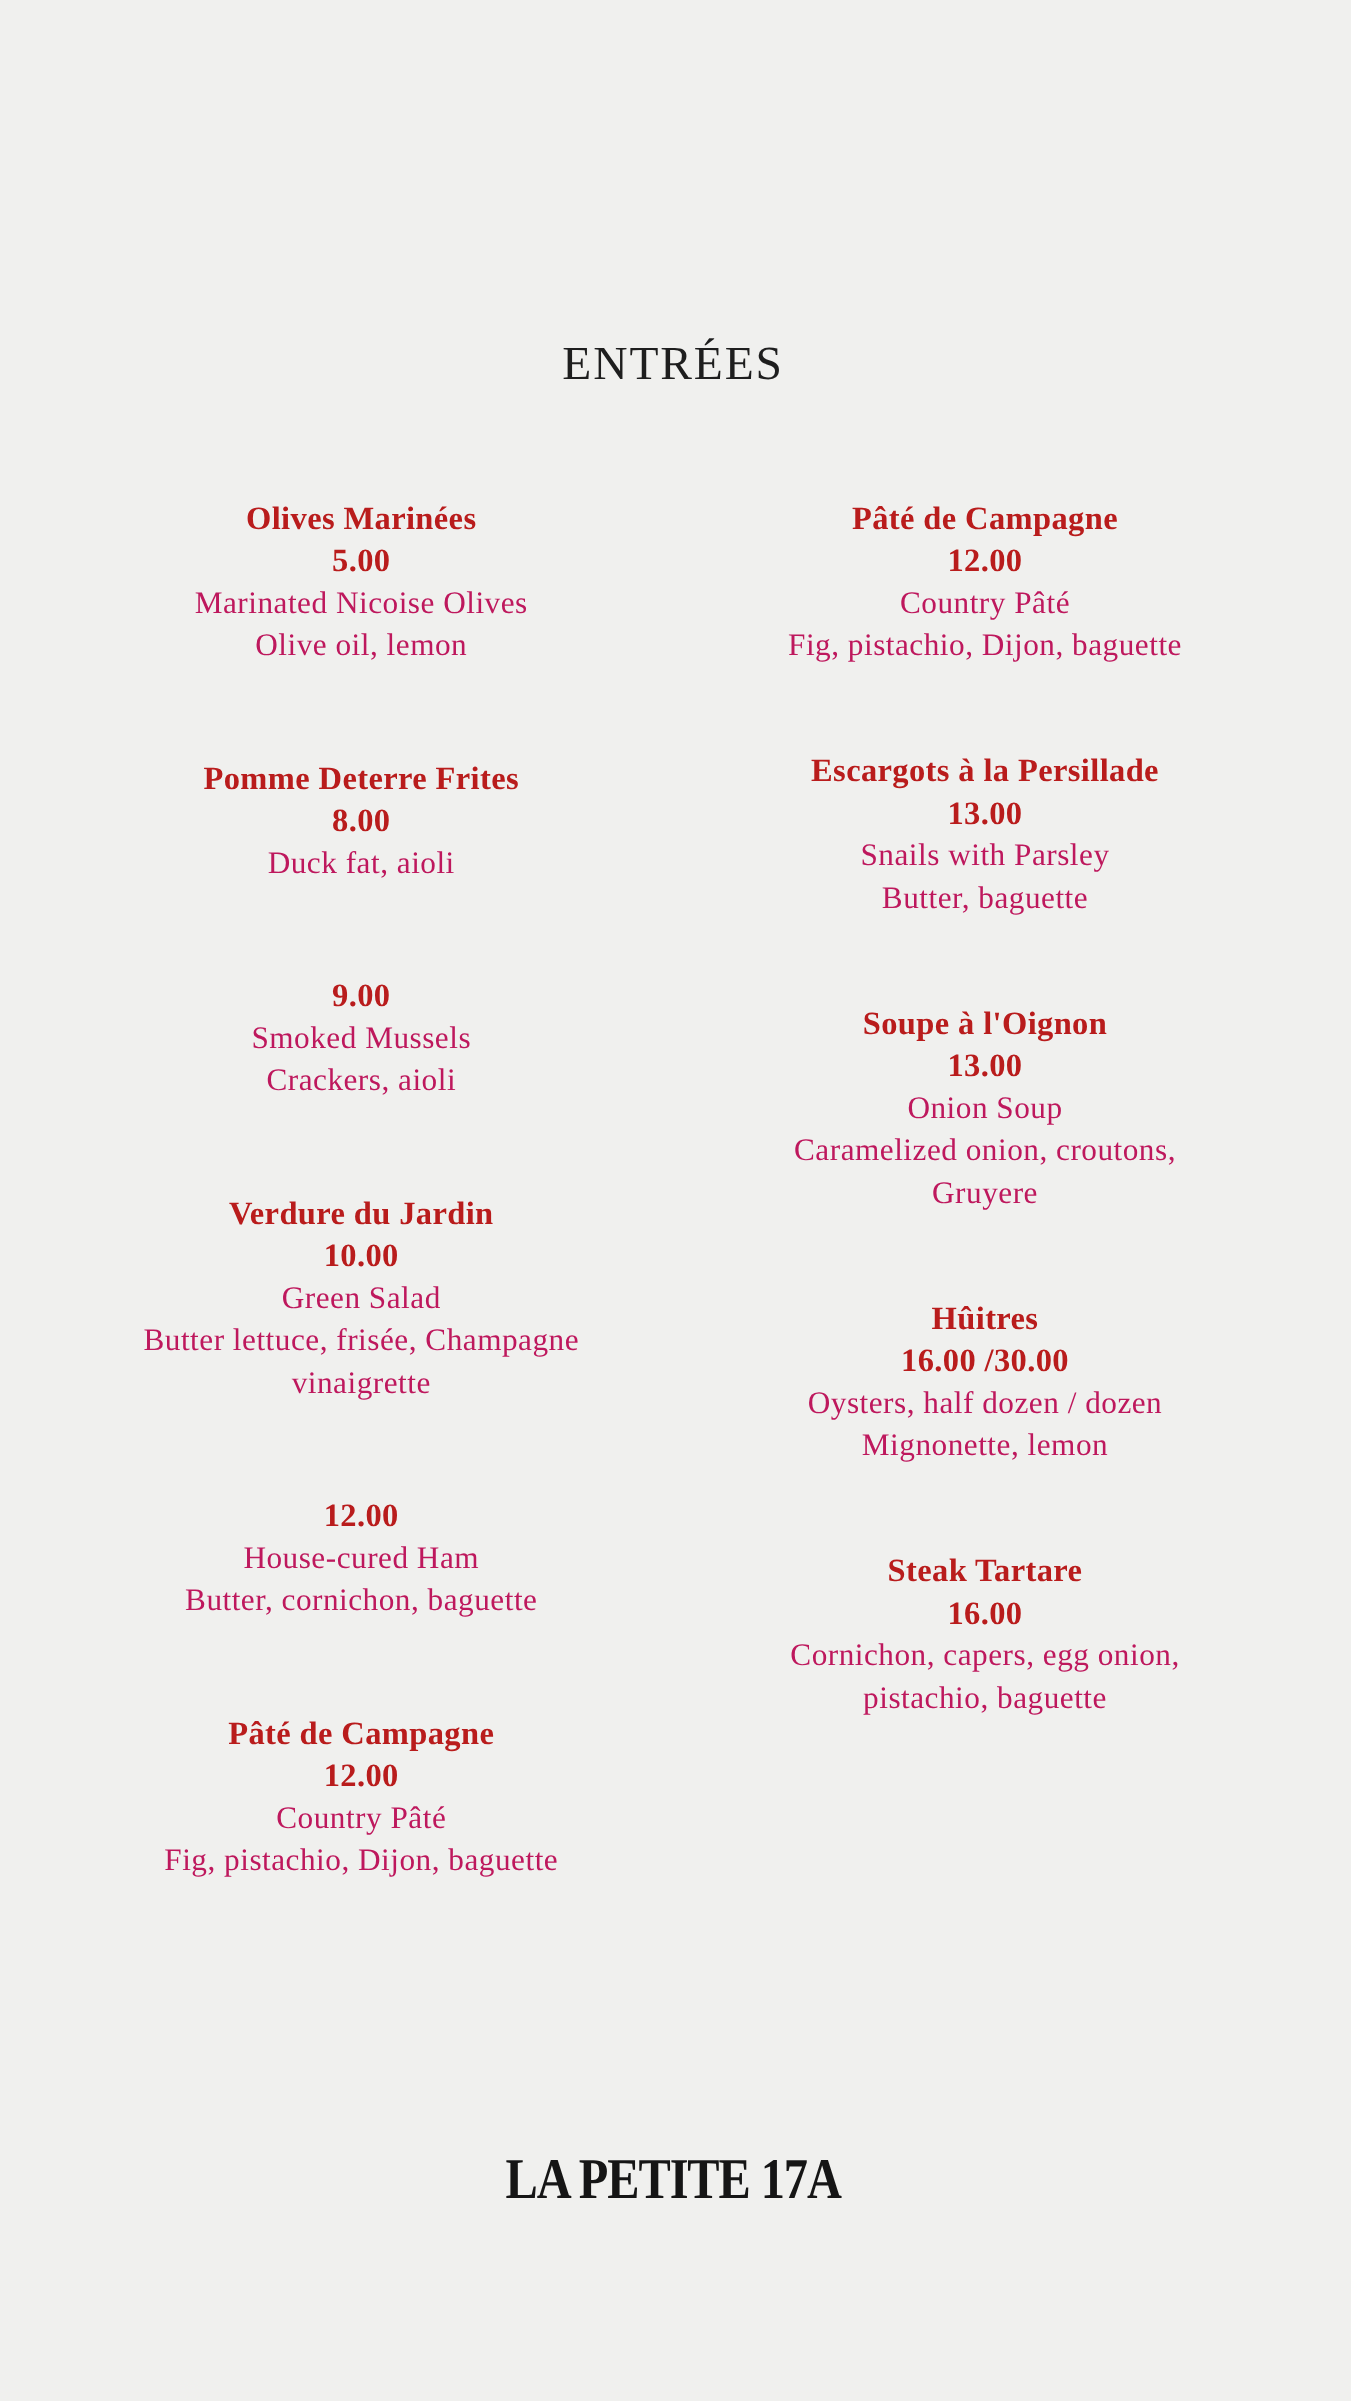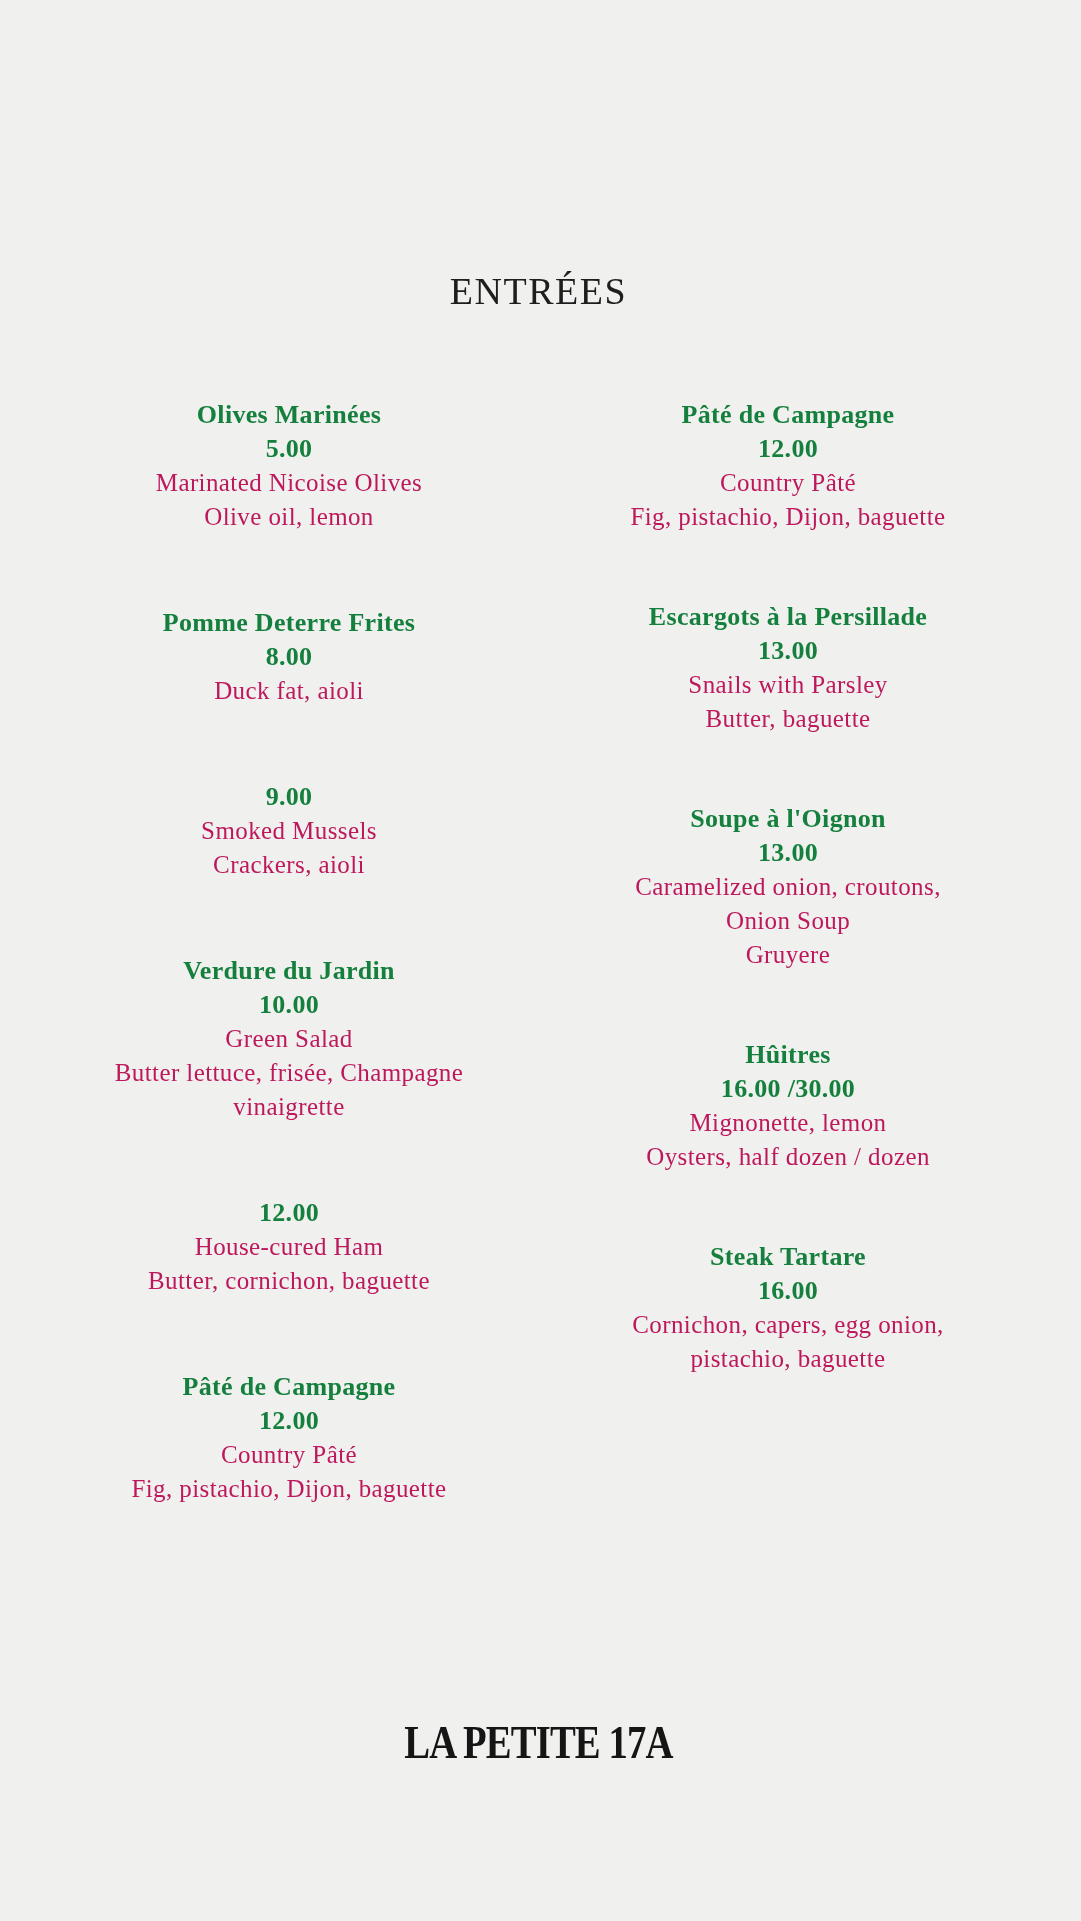--- a/index.html
+++ b/index.html
@@ -34,21 +34,21 @@
   .item {
     text-align: center;
     line-height: 34px;
   }
   .col-left  .item { margin-bottom: 72px; }
   .col-right .item { margin-bottom: 66px; }
   .item-name, .item-price {
     font-weight: 700;
     font-size: 26px;
     letter-spacing: 0.3px;
-    color: #15803d;
+    color: #b91c1c;
   }
   .item-line {
     font-size: 25px;
     letter-spacing: 0.4px;
     color: #be185d;
   }
   .logo {
     margin-top: 138px;
     text-align: center;
     font-size: 44px;
@@ -127,30 +127,30 @@
       <section class="item">
         <div class="item-name">Escargots à la Persillade</div>
         <div class="item-price">13.00</div>
         <div class="item-line">Snails with Parsley</div>
         <div class="item-line">Butter, baguette</div>
       </section>
 
       <section class="item">
         <div class="item-name">Soupe à l'Oignon</div>
         <div class="item-price">13.00</div>
+        <div class="item-line">Onion Soup</div>
         <div class="item-line">Caramelized onion, croutons,</div>
-        <div class="item-line">Onion Soup</div>
         <div class="item-line">Gruyere</div>
       </section>
 
       <section class="item">
         <div class="item-name">Hûitres</div>
         <div class="item-price">16.00 /30.00</div>
+        <div class="item-line">Oysters, half dozen / dozen</div>
         <div class="item-line">Mignonette, lemon</div>
-        <div class="item-line">Oysters, half dozen / dozen</div>
       </section>
 
       <section class="item">
         <div class="item-name">Steak Tartare</div>
         <div class="item-price">16.00</div>
         <div class="item-line">Cornichon, capers, egg onion,</div>
         <div class="item-line">pistachio, baguette</div>
       </section>
 
     </div>

